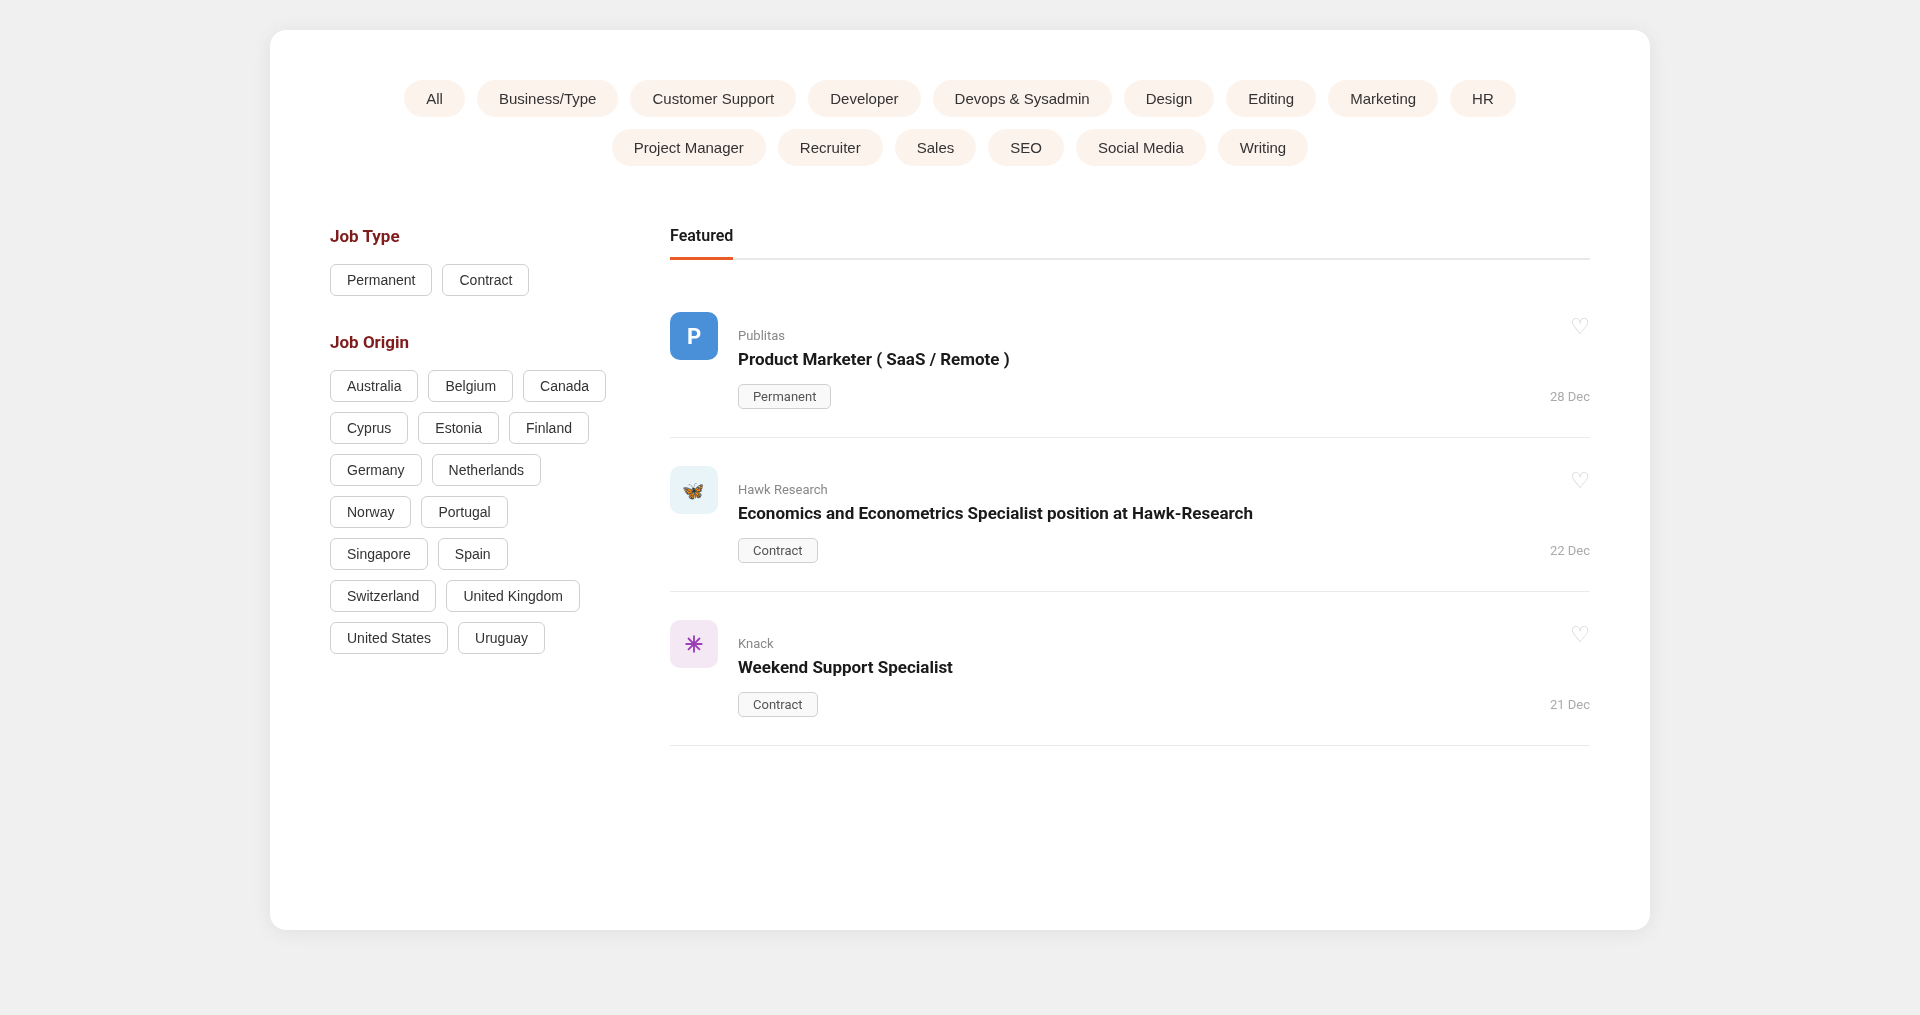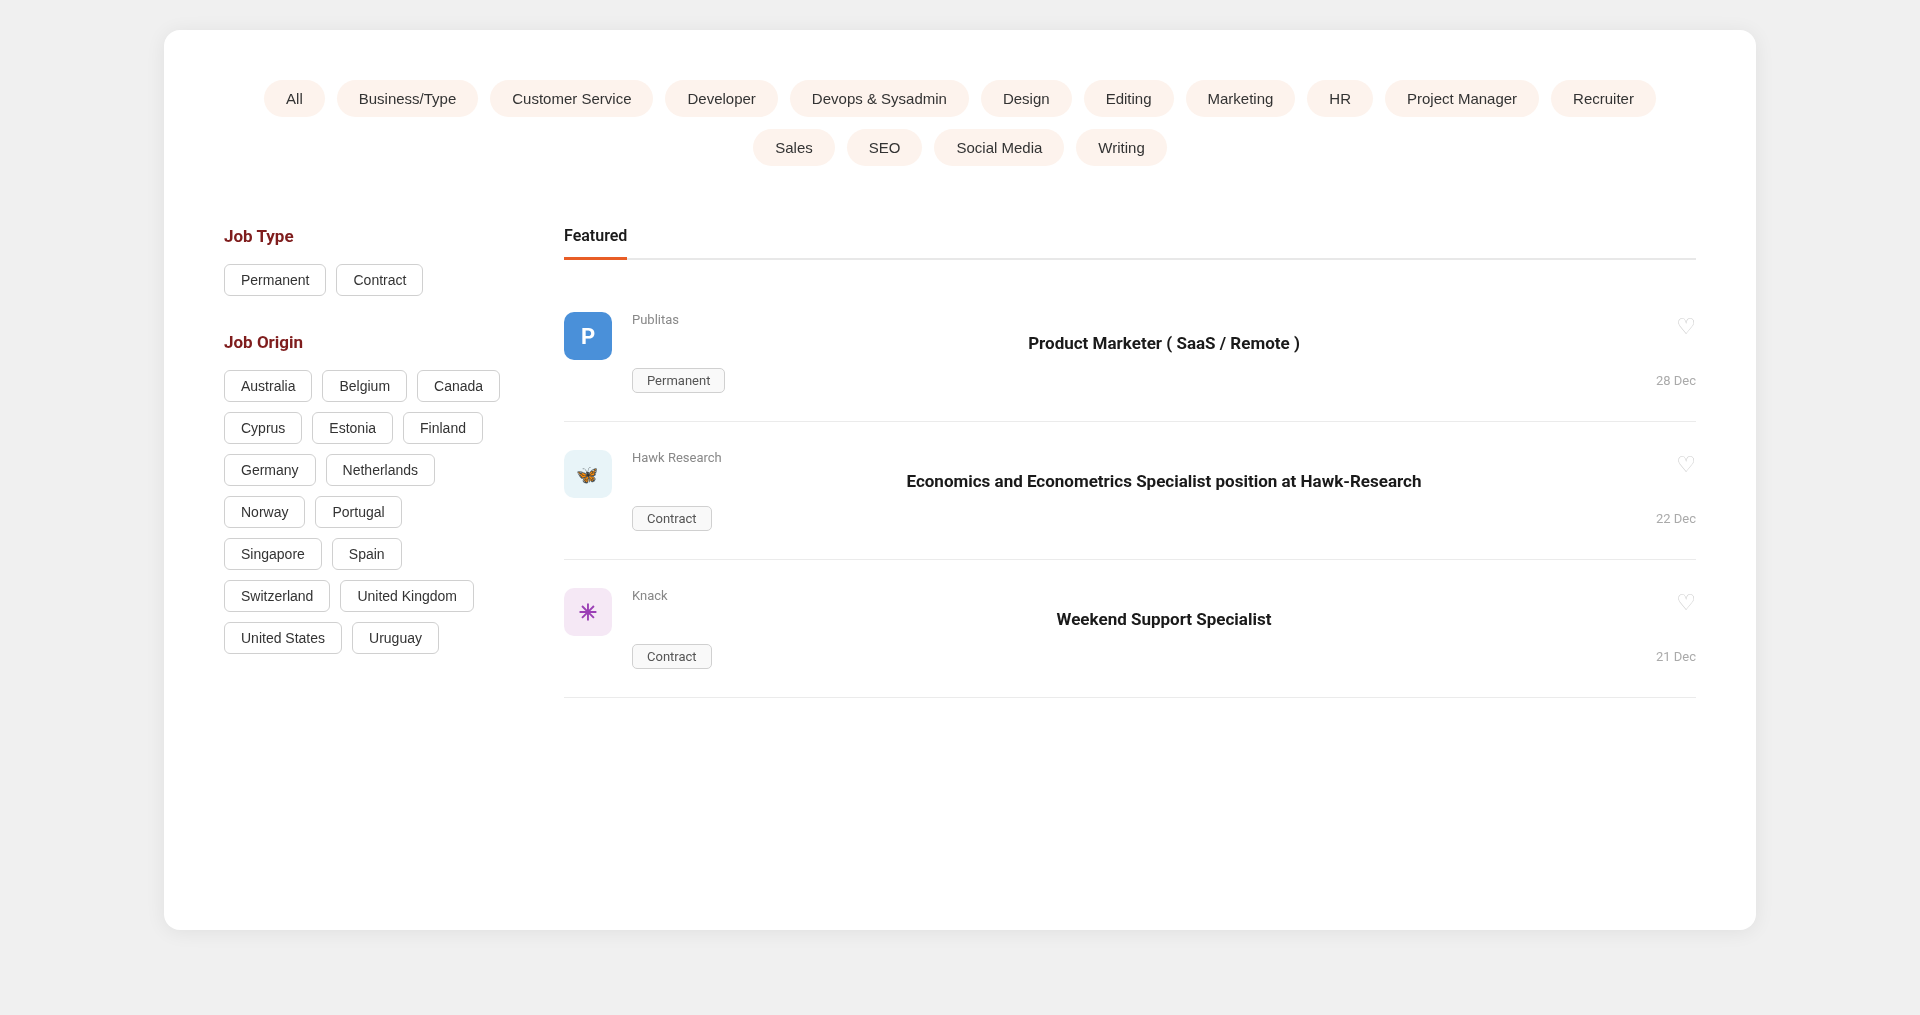--- a/index.html
+++ b/index.html
@@ -8,21 +8,21 @@
       background: #f0f0f0;
       min-height: 1015px;
       display: flex;
       justify-content: center;
       align-items: flex-start;
       padding: 30px 20px;
     }
     .main-card {
       background: #fff;
       border-radius: 16px;
-      width: 1592px;
+      width: 1380px;
       min-height: 900px;
       padding: 50px 60px 60px 60px;
       box-shadow: 0 2px 20px rgba(0,0,0,0.07);
     }
 
     
     .category-row {
       display: flex;
       flex-wrap: wrap;
       gap: 12px;
@@ -124,28 +124,28 @@
       color: #9b3fb5;
       font-size: 22px;
     }
     .job-info {
       flex: 1;
     }
     .job-company {
       font-size: 13px;
       color: #888;
       margin-bottom: 5px;
+      margin-top: 16px;
     }
     .job-title {
       font-size: 17px;
       font-weight: 700;
       color: #1a1a1a;
       margin-bottom: 14px;
       line-height: 1.3;
-      text-align: center;
     }
     .job-meta-row {
       display: flex;
       align-items: center;
       justify-content: space-between;
     }
     .job-type-badge {
       border: 1.5px solid #d0d0d0;
       border-radius: 5px;
       padding: 4px 14px;
@@ -169,21 +169,21 @@
     }
   </style>
 </head>
 <body>
 
 <div class="main-card">
 
   <div class="category-row" id="category-tags-container">
       <button class="category-tag">All</button>
       <button class="category-tag">Business/Type</button>
-      <button class="category-tag">Customer Service</button>
+      <button class="category-tag">Customer Support</button>
       <button class="category-tag">Developer</button>
       <button class="category-tag">Devops &amp; Sysadmin</button>
       <button class="category-tag">Design</button>
       <button class="category-tag">Editing</button>
       <button class="category-tag">Marketing</button>
       <button class="category-tag">HR</button>
       <button class="category-tag">Project Manager</button>
       <button class="category-tag">Recruiter</button>
       <button class="category-tag">Sales</button>
       <button class="category-tag">SEO</button>

